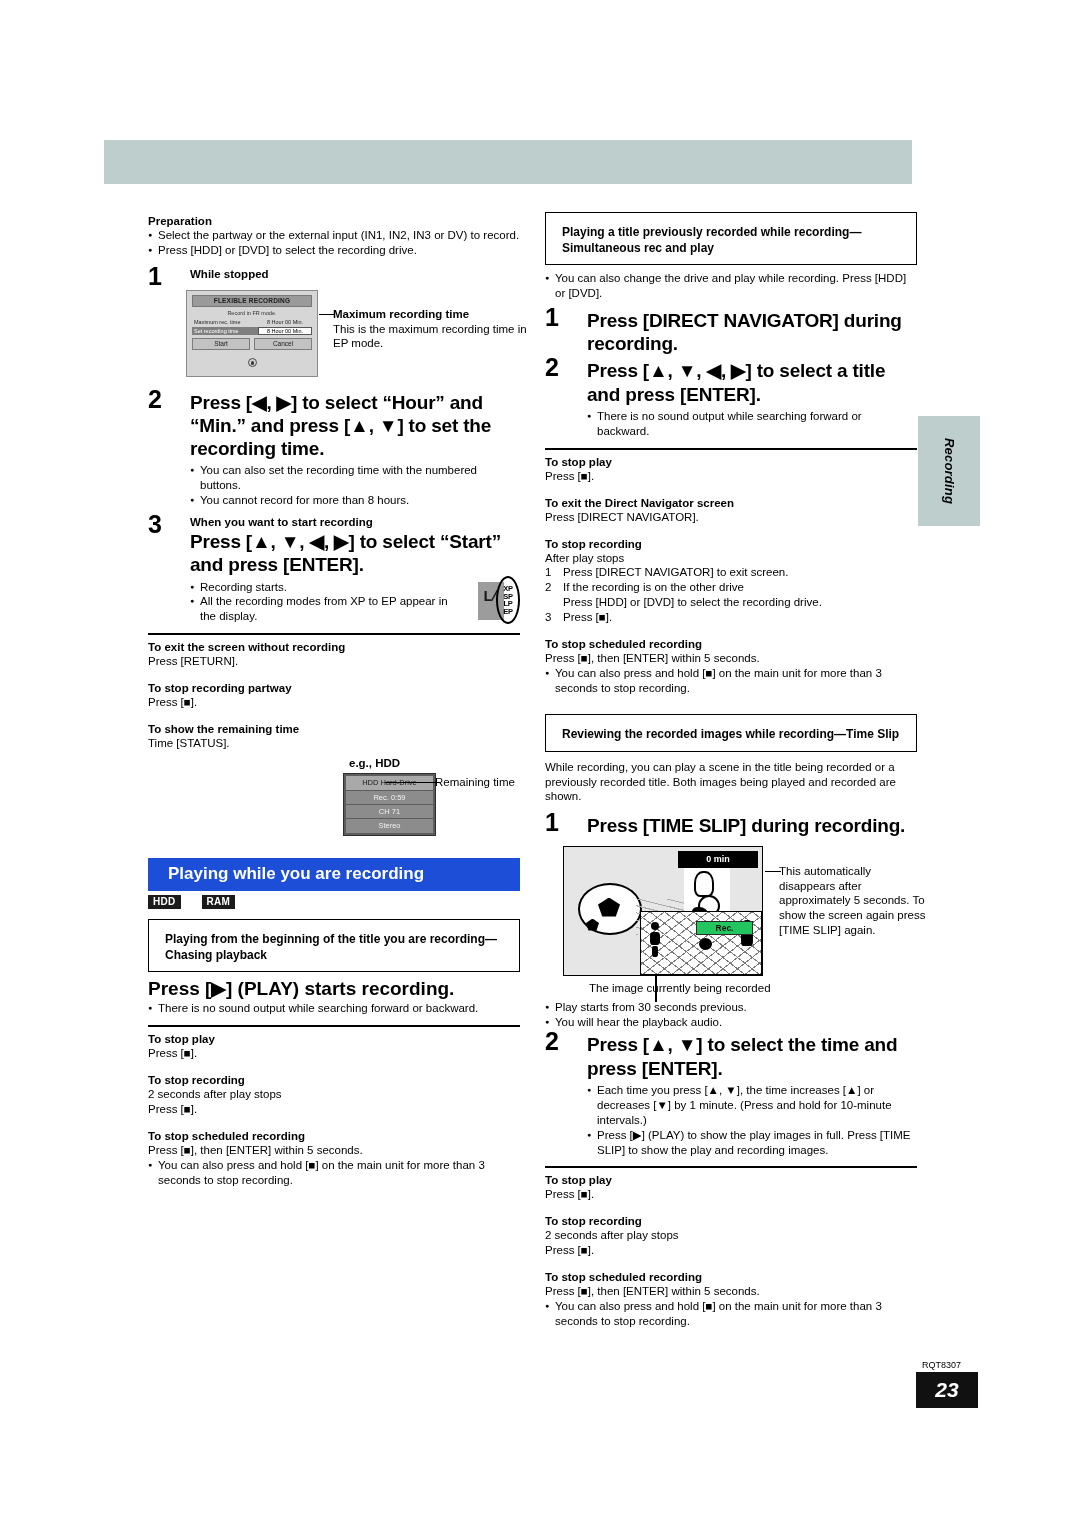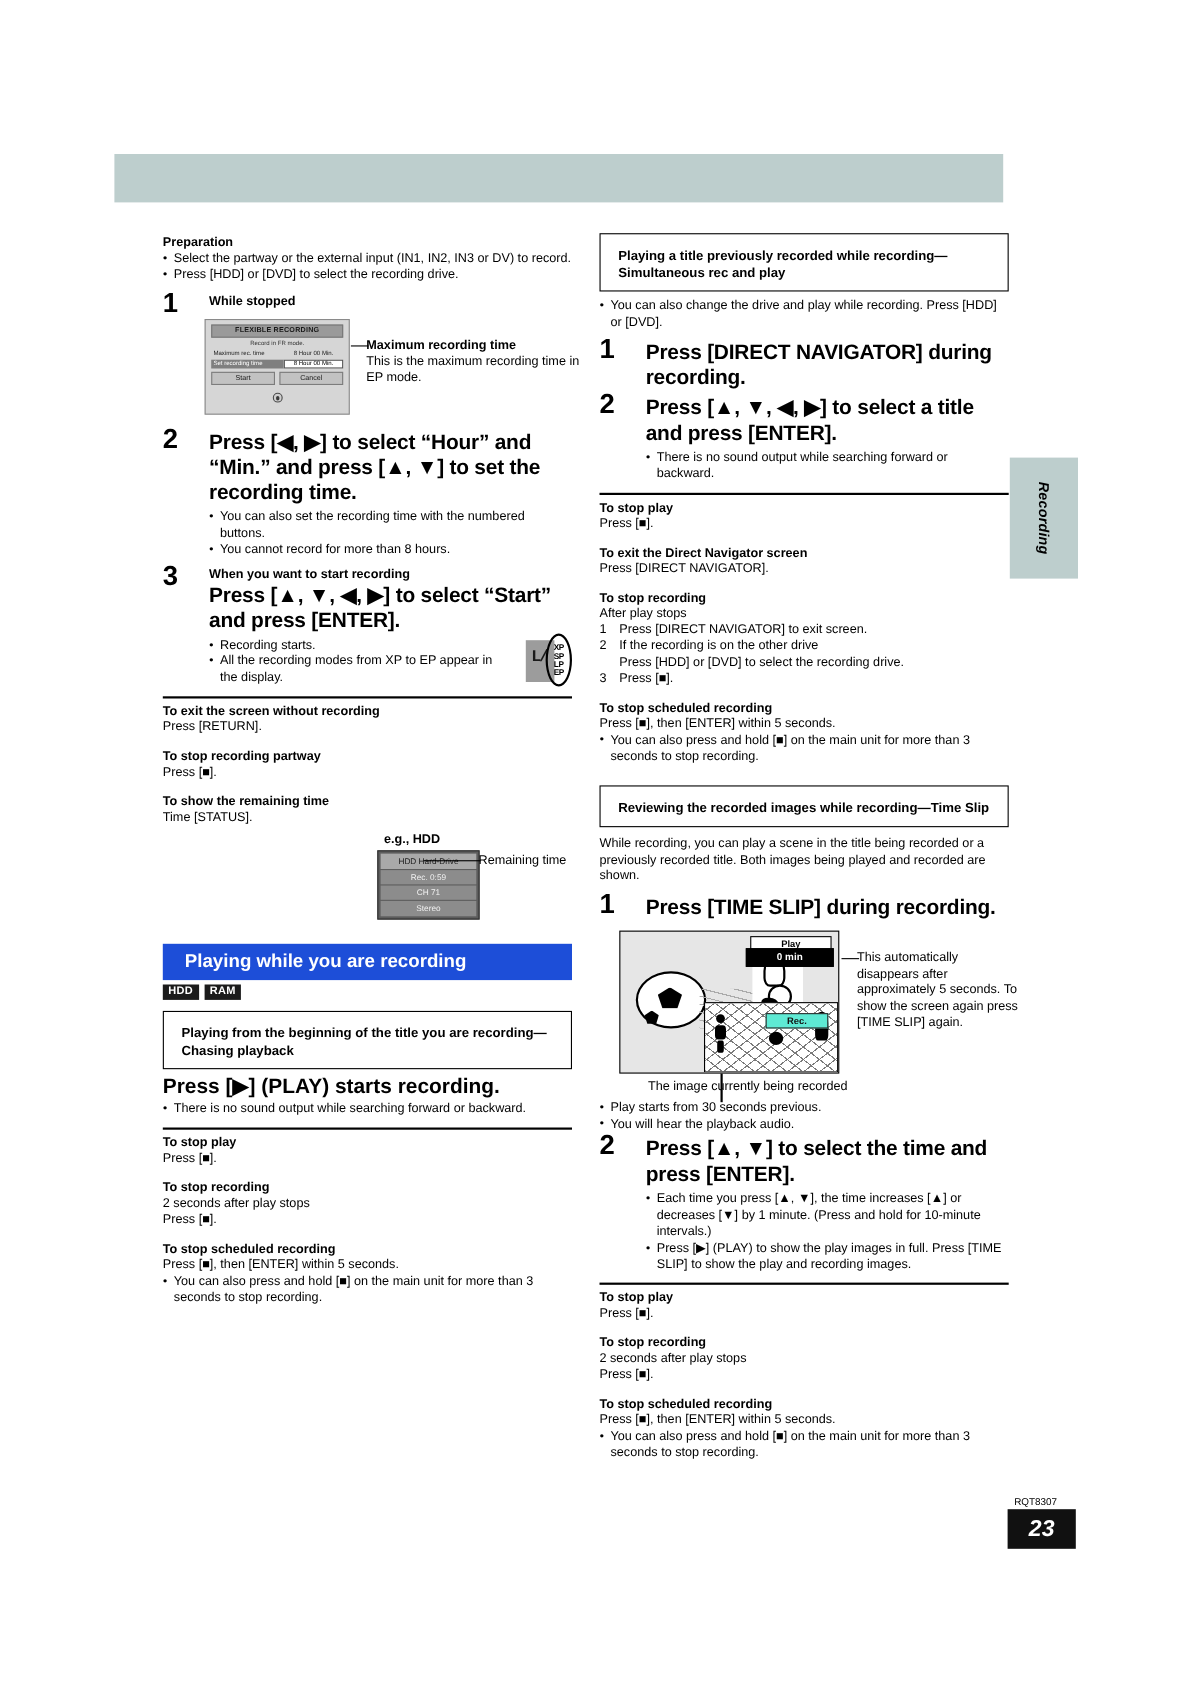--- a/index.html
+++ b/index.html
@@ -64,21 +64,21 @@
     border:1px solid #000; padding:12px 9px 8px 16px;
     font-weight:bold; font-size:12px; line-height:1.30;
   }
 
   
   .sec-head {
     background:#1d4ed8; color:#fff;
     font-size:17px; font-weight:bold;
     padding:6px 0 7px 20px;
   }
-  .badges { margin-top:4px; display:flex; gap:5px; }
+  .badges { margin-top:4px; display:flex; gap:21px; }
   .badge {
     background:#1b1b1b; color:#fff; font-size:10px; font-weight:bold;
     padding:1.5px 5px 2px; letter-spacing:.3px;
   }
 
   
   .fr-wrap { position:relative; margin-left:38px; }
   .fr {
     width:132px; background:#d6d6d6; border:1px solid #8a8a8a;
     padding:4px 5px 5px;
@@ -192,21 +192,21 @@
   .tv .player .foot {
     position:absolute; left:8px; top:40px; width:16px; height:12px;
     background:#000; border-radius:40% 60% 50% 50%;
   }
   .tv .play-lbl {
     position:absolute; left:118px; top:4px; width:74px;
     border:1.5px solid #000; background:#fff; text-align:center;
     font-size:8.5px; font-weight:bold; padding:1px 0;
   }
   .tv .play-val {
-    position:absolute; left:114px; top:15px; width:80px;
+    position:absolute; left:114px; top:4px; width:80px;
     border:2px solid #000; background:#000; color:#fff; text-align:center;
     font-size:9px; font-weight:bold; padding:1.5px 0;
   }
   .tv .inset {
     position:absolute; left:76px; top:64px; right:0; bottom:0;
     background:#fff; border:1.5px solid #000; overflow:hidden;
   }
   .tv .inset .net {
     position:absolute; inset:0;
     background:
@@ -225,21 +225,21 @@
   .tv .inset .bl {
     position:absolute; left:58px; top:26px; width:13px; height:12px;
     background:#000; border-radius:50%;
   }
   .tv .inset .p2 {
     position:absolute; right:8px; top:8px; width:12px; height:26px;
     background:#000; border-radius:40% 40% 20% 20%;
   }
   .tv .rec-lbl {
     position:absolute; left:132px; top:74px; width:57px;
-    background:#5eead4; border:1.5px solid #2a2a2a; color:#111;
+    background:#22c55e; border:1.5px solid #2a2a2a; color:#111;
     text-align:center; font-size:8.5px; font-weight:bold; padding:1px 0;
   }
   .tv-call { position:absolute; left:216px; top:18px; width:150px; }
   .tv-call .line { position:absolute; left:-14px; top:7px; width:16px; border-top:1.4px solid #000; }
   .tv-call .t { font-size:11.5px; line-height:1.30; }
   .tv-pointer {
     position:absolute; left:92px; top:130px; width:1.6px; height:26px; background:#000;
   }
   .tv-cap { margin:6px 0 0 44px; font-size:11.5px; }
 

